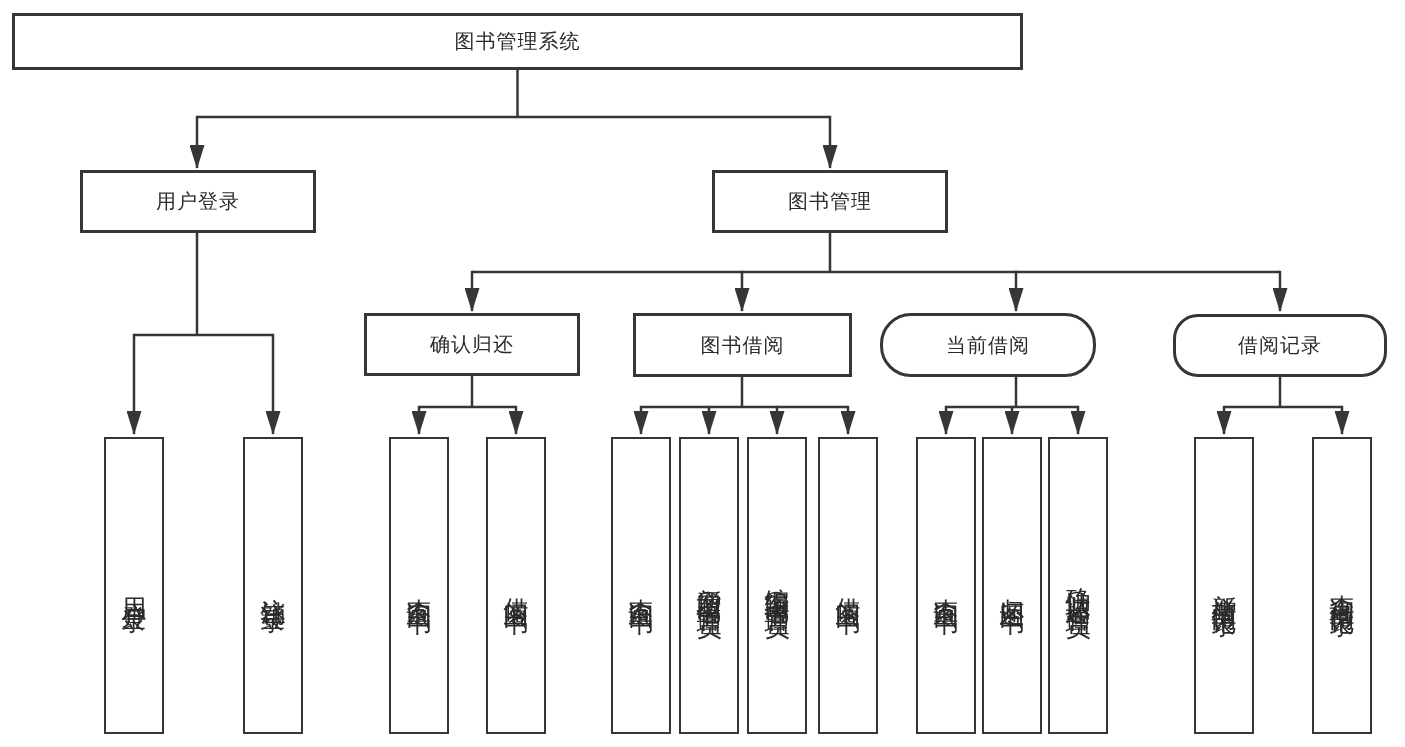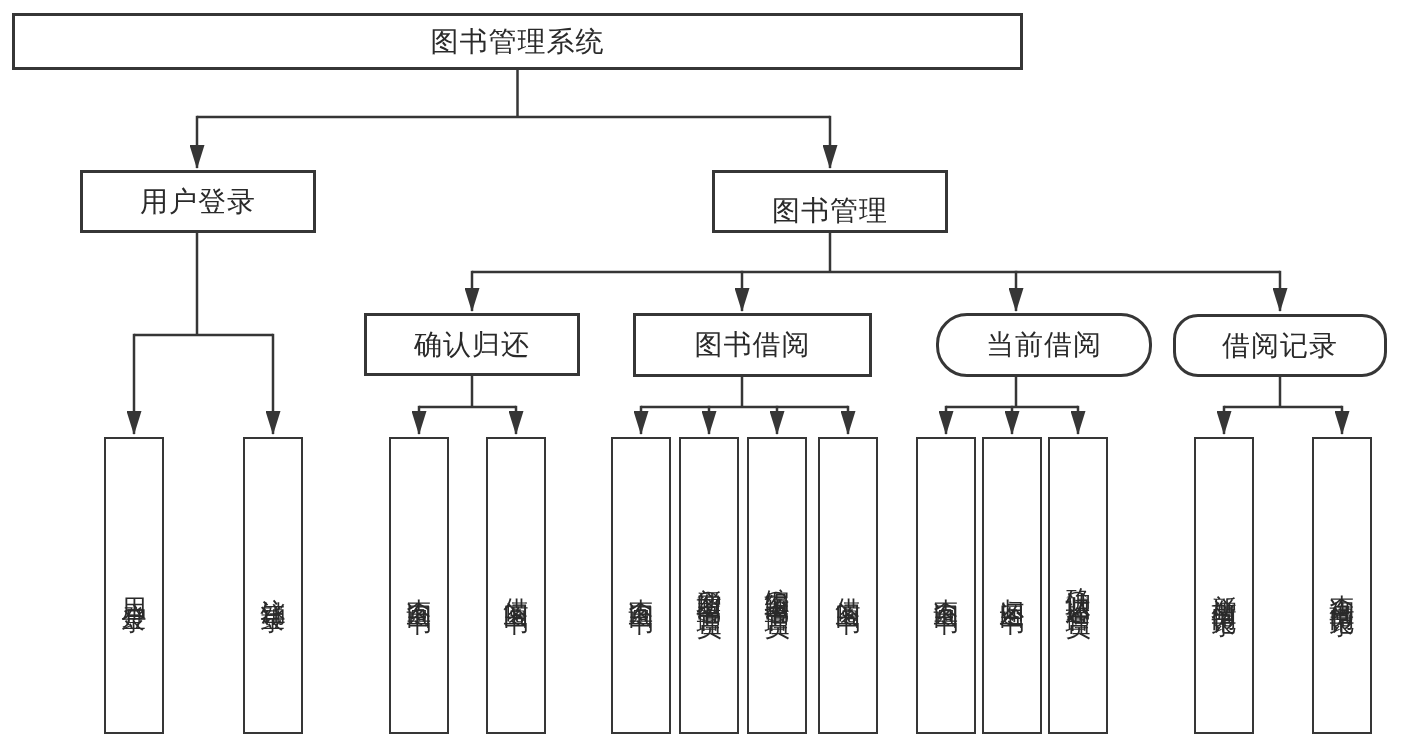--- a/index.html
+++ b/index.html
@@ -24,21 +24,21 @@
     position: absolute;
     border: 3px solid #363636;
     background: #ffffff;
     display: flex;
     align-items: center;
     justify-content: center;
     color: #2a2a2a;
     z-index: 2;
   }
   .node.hbox {
-    font-size: 28px;
+    font-size: 20px;
     letter-spacing: 1px;
   }
   .node.leaf {
     border-width: 2.5px;
     font-size: 25px;
   }
   .node.leaf .vtext {
     writing-mode: vertical-lr;
     text-orientation: mixed;
     letter-spacing: 4px;
@@ -111,31 +111,31 @@
     </g>
   </svg>
 
   <div class="node hbox" style="left:12px; top:13px; width:1011px; height:57px;">
     <span>图书管理系统</span>
   </div>
 
   <div class="node hbox" style="left:80px; top:170px; width:236px; height:63px;">
     <span>用户登录</span>
   </div>
-  <div class="node hbox" style="left:712px; top:170px; width:236px; height:63px;align-items:flex-end;">
+  <div class="node hbox" style="left:712px; top:170px; width:236px; height:63px;">
     <span>图书管理</span>
   </div>
 
   <div class="node hbox" style="left:364px; top:313px; width:216px; height:63px;">
     <span>确认归还</span>
   </div>
-  <div class="node hbox" style="left:633px; top:313px; width:239px; height:64px;">
+  <div class="node hbox" style="left:633px; top:313px; width:219px; height:64px;">
     <span>图书借阅</span>
   </div>
-  <div class="node hbox" style="left:936px; top:313px; width:216px; height:64px;border-radius:31px;">
+  <div class="node hbox" style="left:880px; top:313px; width:216px; height:64px;border-radius:31px;">
     <span>当前借阅</span>
   </div>
   <div class="node hbox" style="left:1173px; top:314px; width:214px; height:63px;border-radius:25px;">
     <span>借阅记录</span>
   </div>
 
   <div class="node leaf" style="left:104px; top:437px; width:60px; height:297px;">
     <span class="vtext">用户登录</span>
   </div>
   <div class="node leaf" style="left:243px; top:437px; width:60px; height:297px;">

